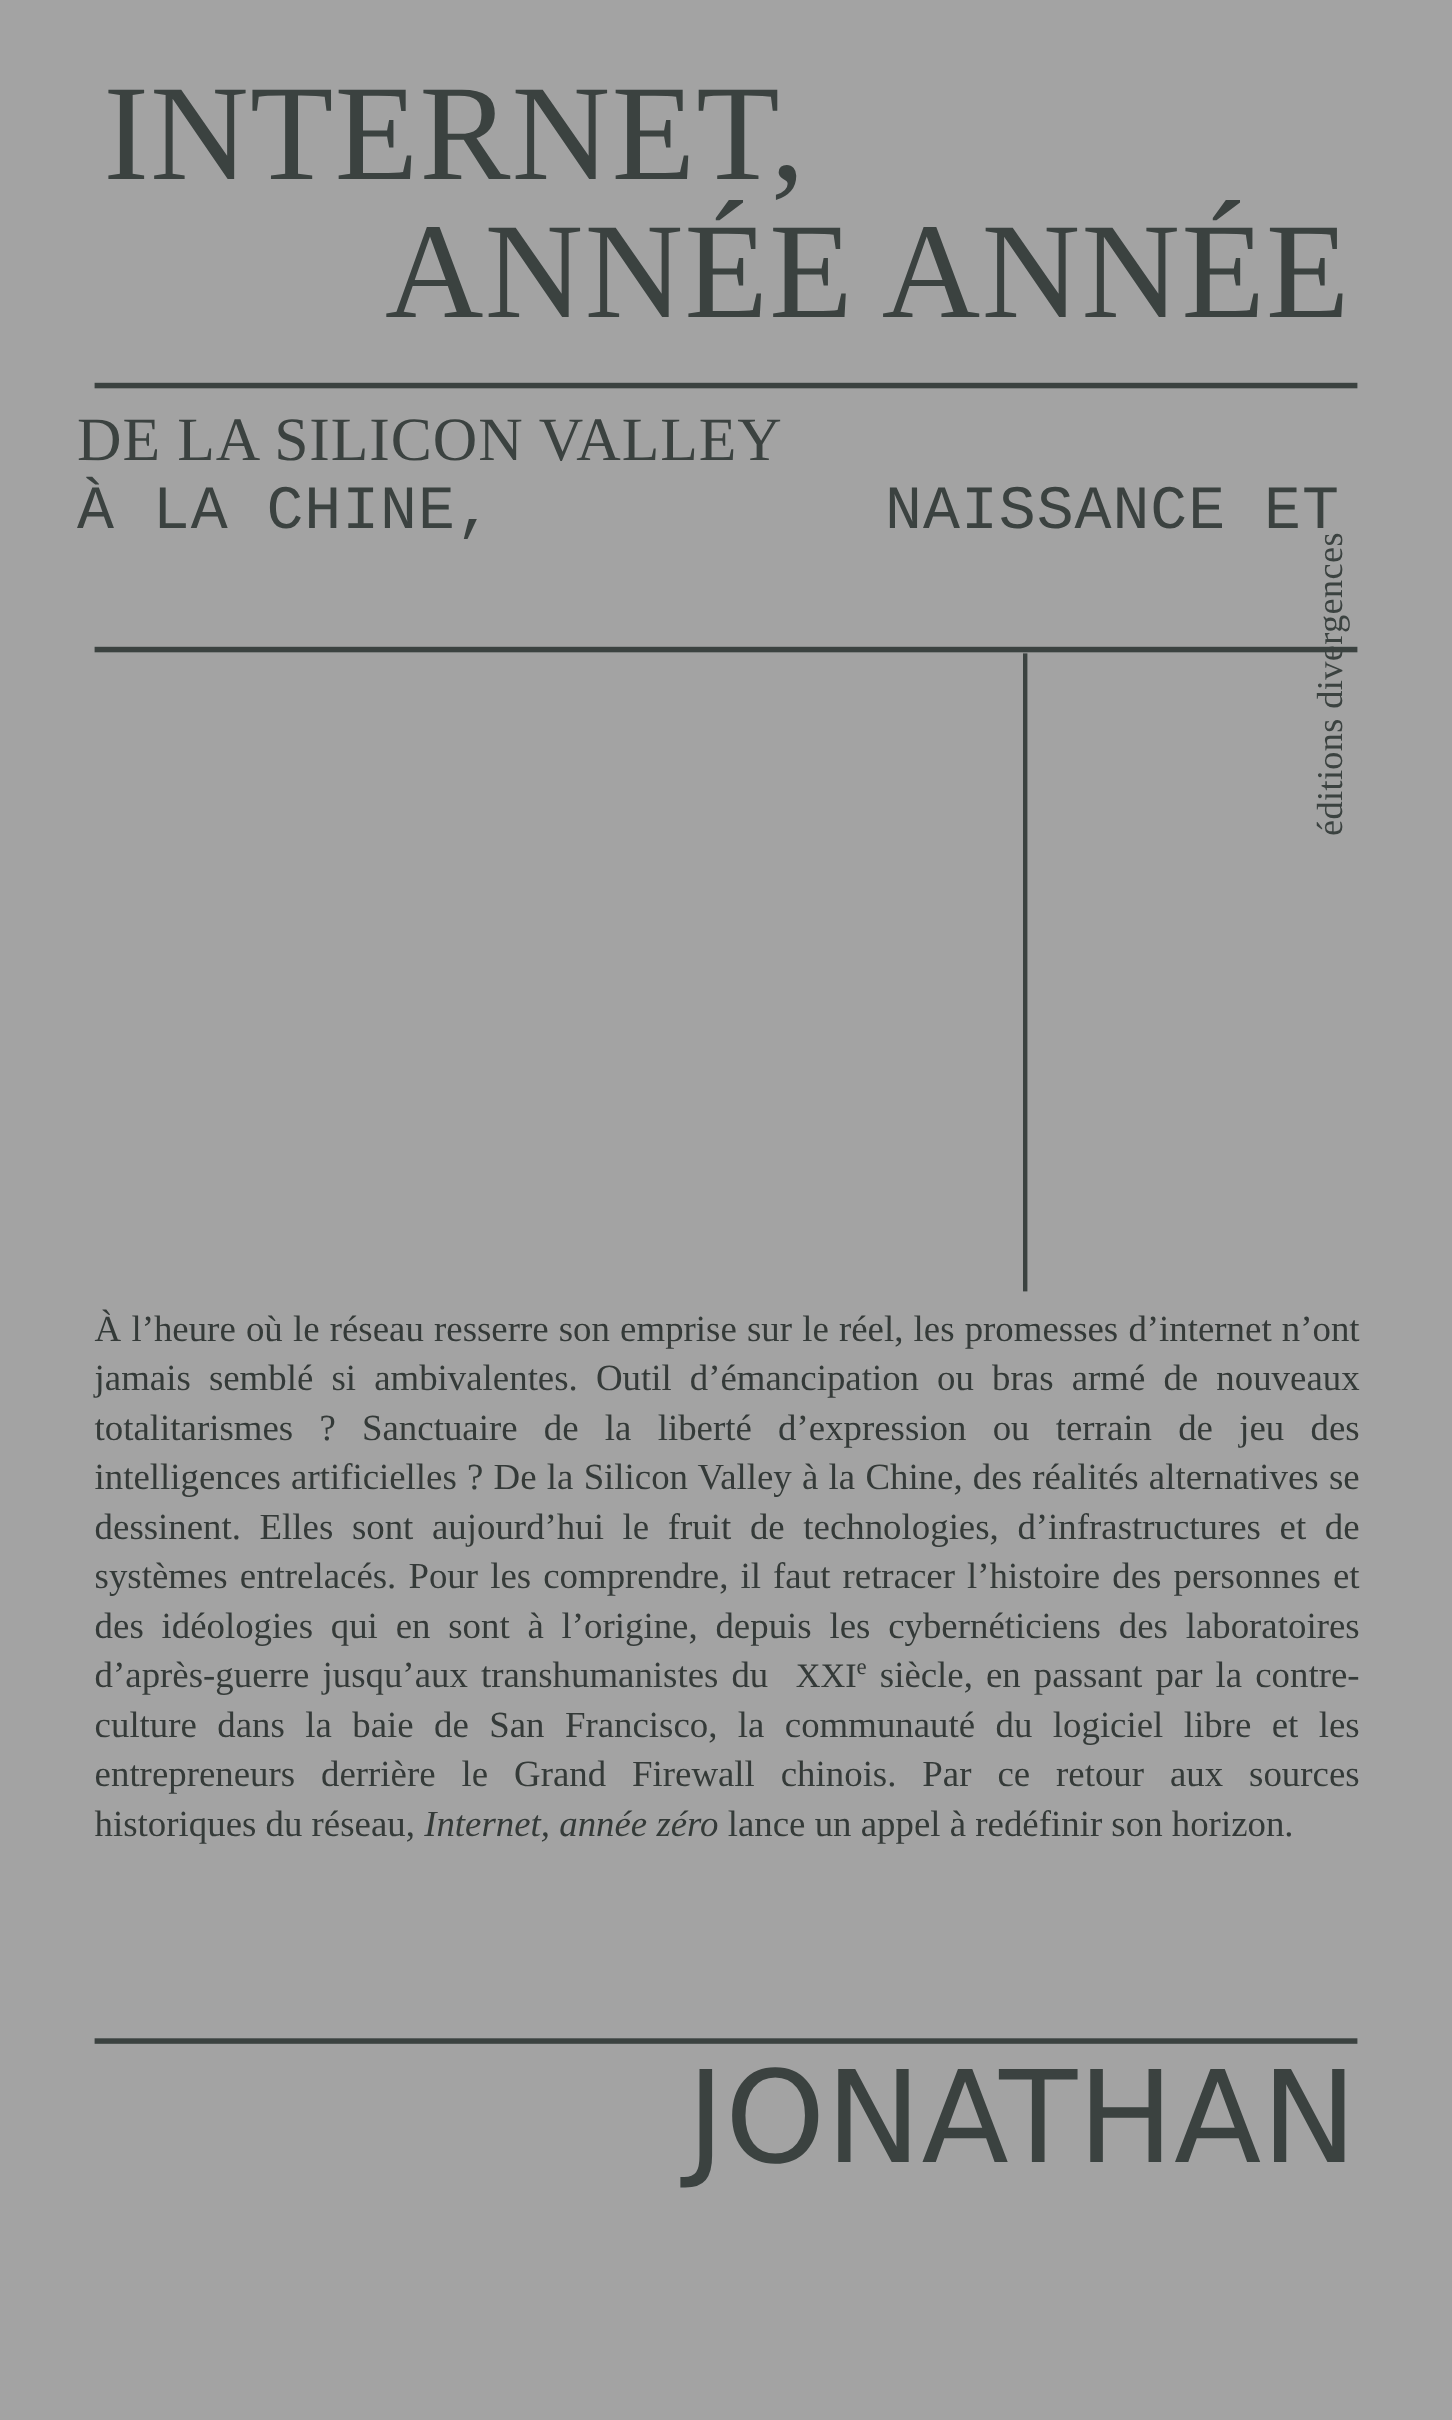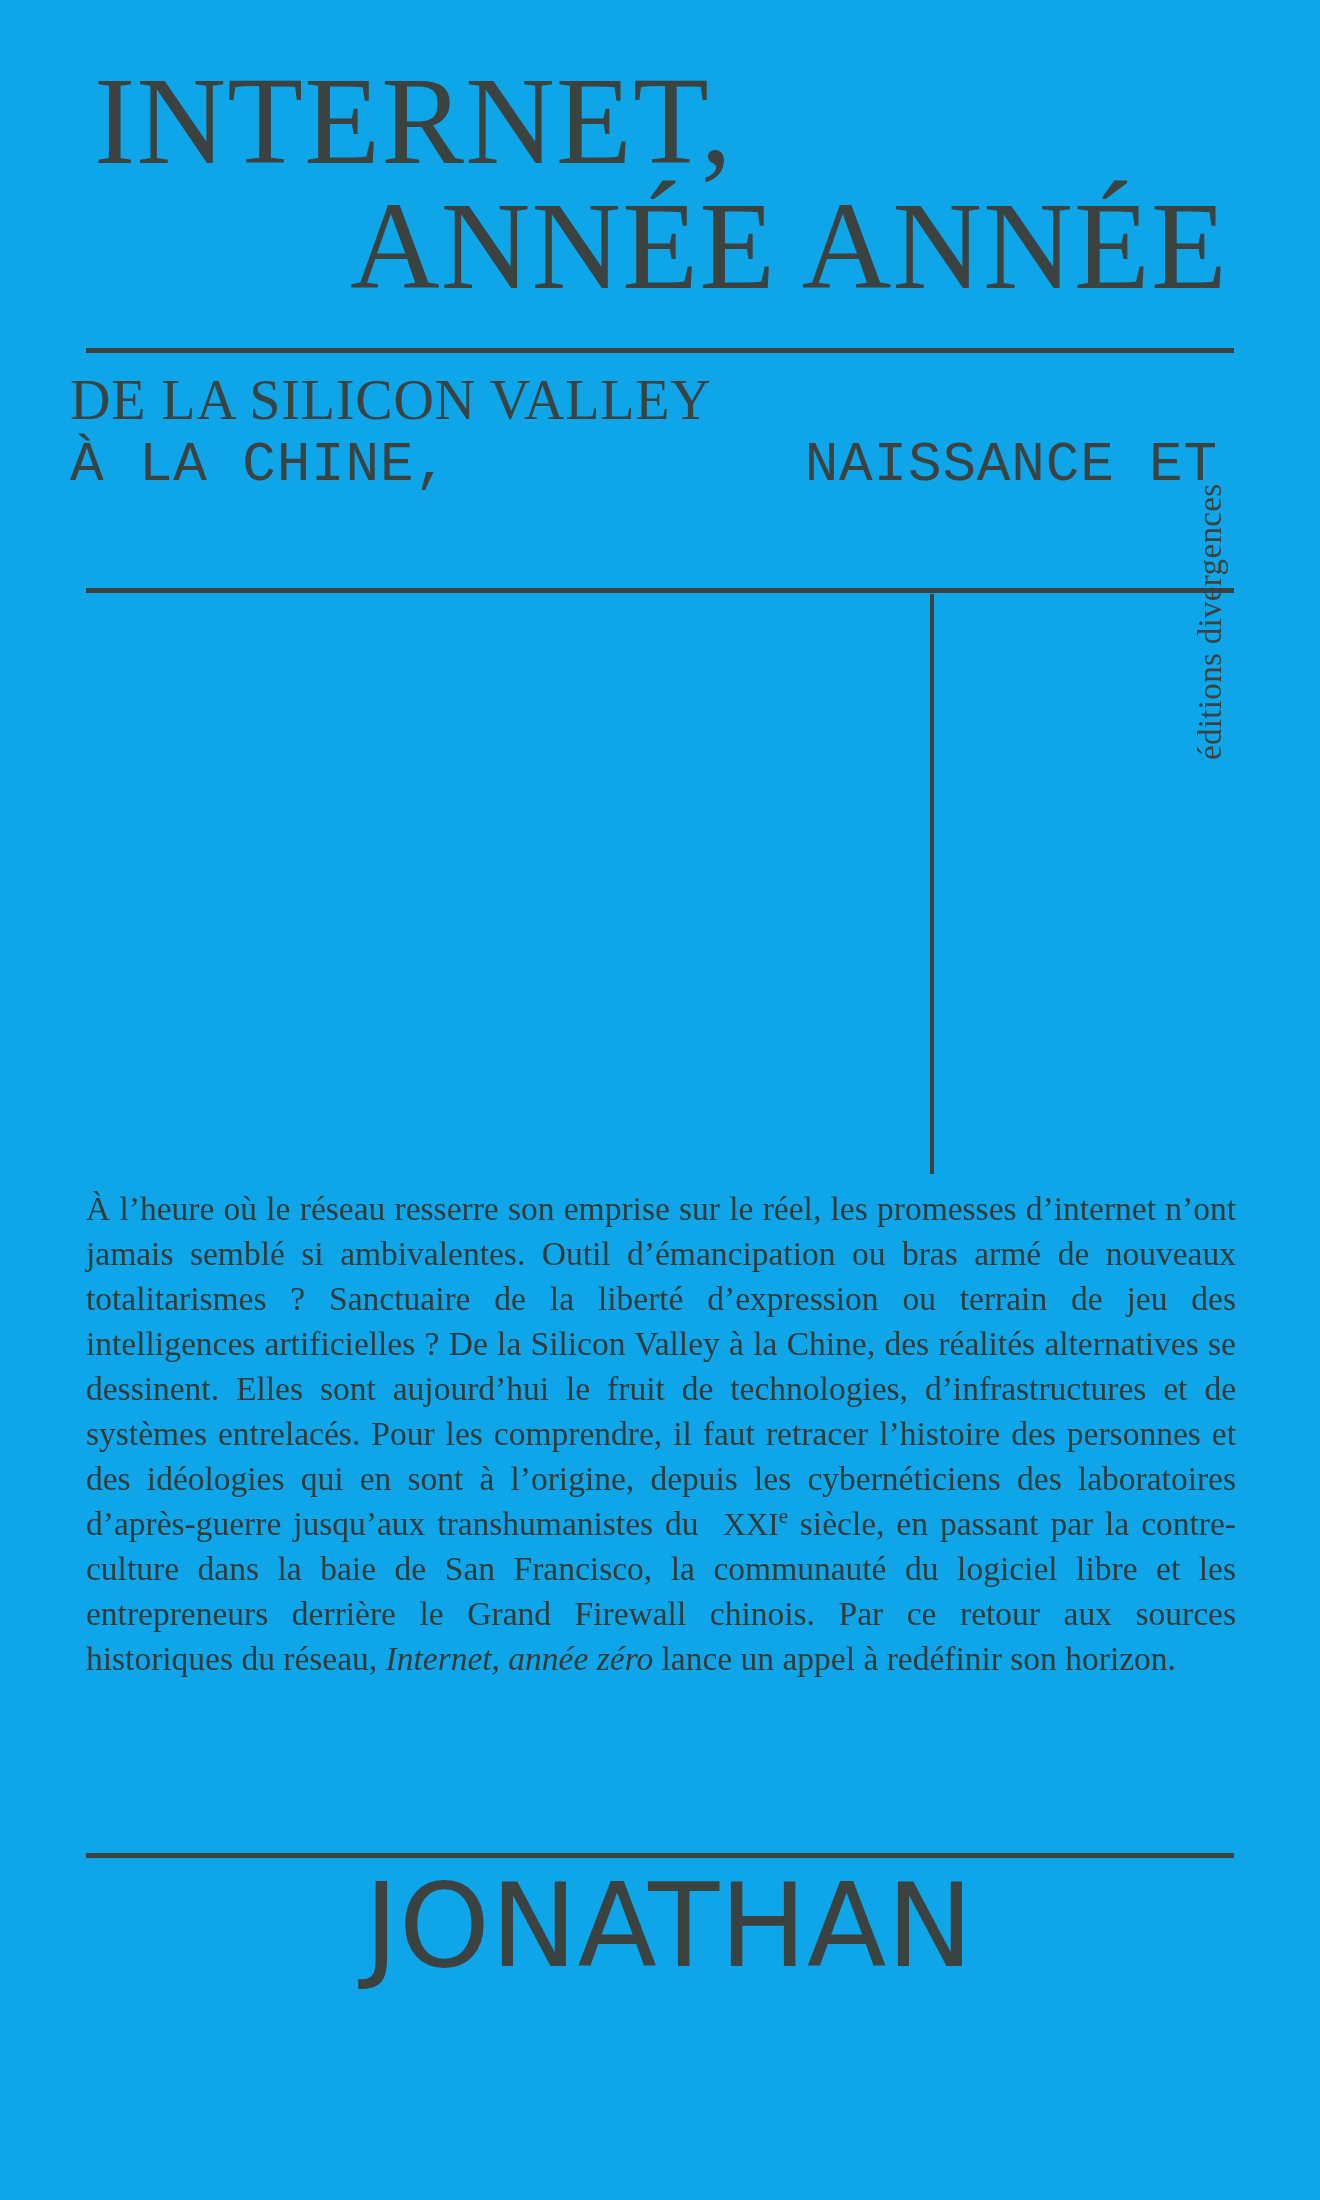--- a/index.html
+++ b/index.html
@@ -7,21 +7,21 @@
     padding: 0;
     background: #ffffff;
   }
   body {
     font-family: "Liberation Serif", serif;
   }
   .cover {
     position: relative;
     width: 1320px;
     height: 2200px;
-    background: #0ea5e9;
+    background: #a3a3a3;
     color: #3a3f3d;
     overflow: hidden;
     box-sizing: border-box;
   }
 
   
   .title-block {
     position: absolute;
     left: 86px;
     top: 62px;
@@ -127,21 +127,21 @@
     top: 1868px;
     width: 1148px;
     font-family: "DejaVu Sans", sans-serif;
     font-weight: 400;
     color: #3b4240;
     letter-spacing: 0.02em;
     line-height: 1.0;
   }
   .author-first {
     font-size: 116px;
-    text-align: center;
+    text-align: right;
     padding-left: 18px;
   }
   .author-last {
     font-size: 116px;
     text-align: center;
     margin-top: 22px;
   }
 </style>
 </head>
 <body>

